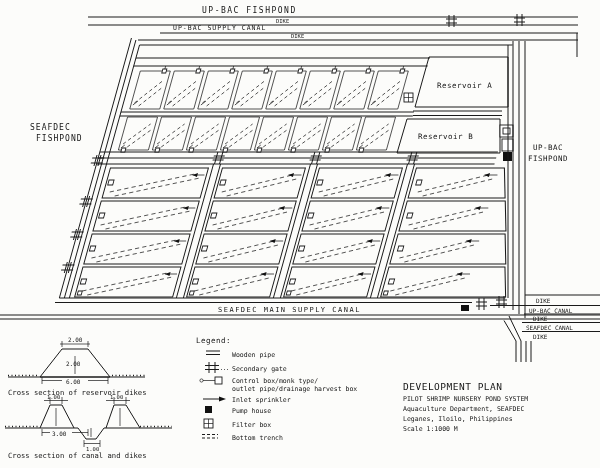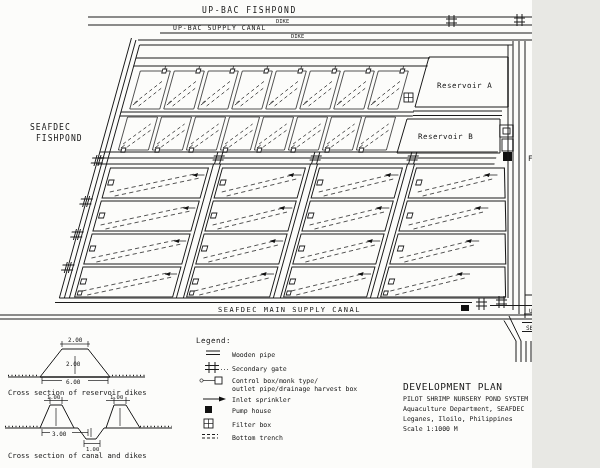--- a/index.html
+++ b/index.html
@@ -1,16 +1,16 @@
 <!DOCTYPE html>
 <html><head>
 <meta charset="utf-8">
 <style>
   html,body{margin:0;padding:0;background:#e8e8e4;}
-  .page{width:532px;height:468px;background:#fcfcfa;position:relative;overflow:hidden;}
+  .page{width:600px;height:468px;background:#fcfcfa;position:relative;overflow:hidden;}
   svg text{font-family:"DejaVu Sans Mono","Liberation Mono",monospace;fill:#151515;}
   .s{stroke:#1a1a1a;stroke-width:1;fill:none;}
   .sw7{stroke-width:.7;}
   .d{stroke-dasharray:3 2.5;}
   .d2{stroke-dasharray:4 3;}
   .dot{stroke-dasharray:1 2.5;stroke-width:1.6;}
   .box{fill:#ffffff;stroke:#1a1a1a;stroke-width:.9;}
   .fill{fill:#111;stroke:none;}
   .t55{font-size:5.5px;} .t6{font-size:6px;} .t65{font-size:6.5px;}
   .t7{font-size:7px;} .t72{font-size:7.2px;} .t75{font-size:7.5px;}

